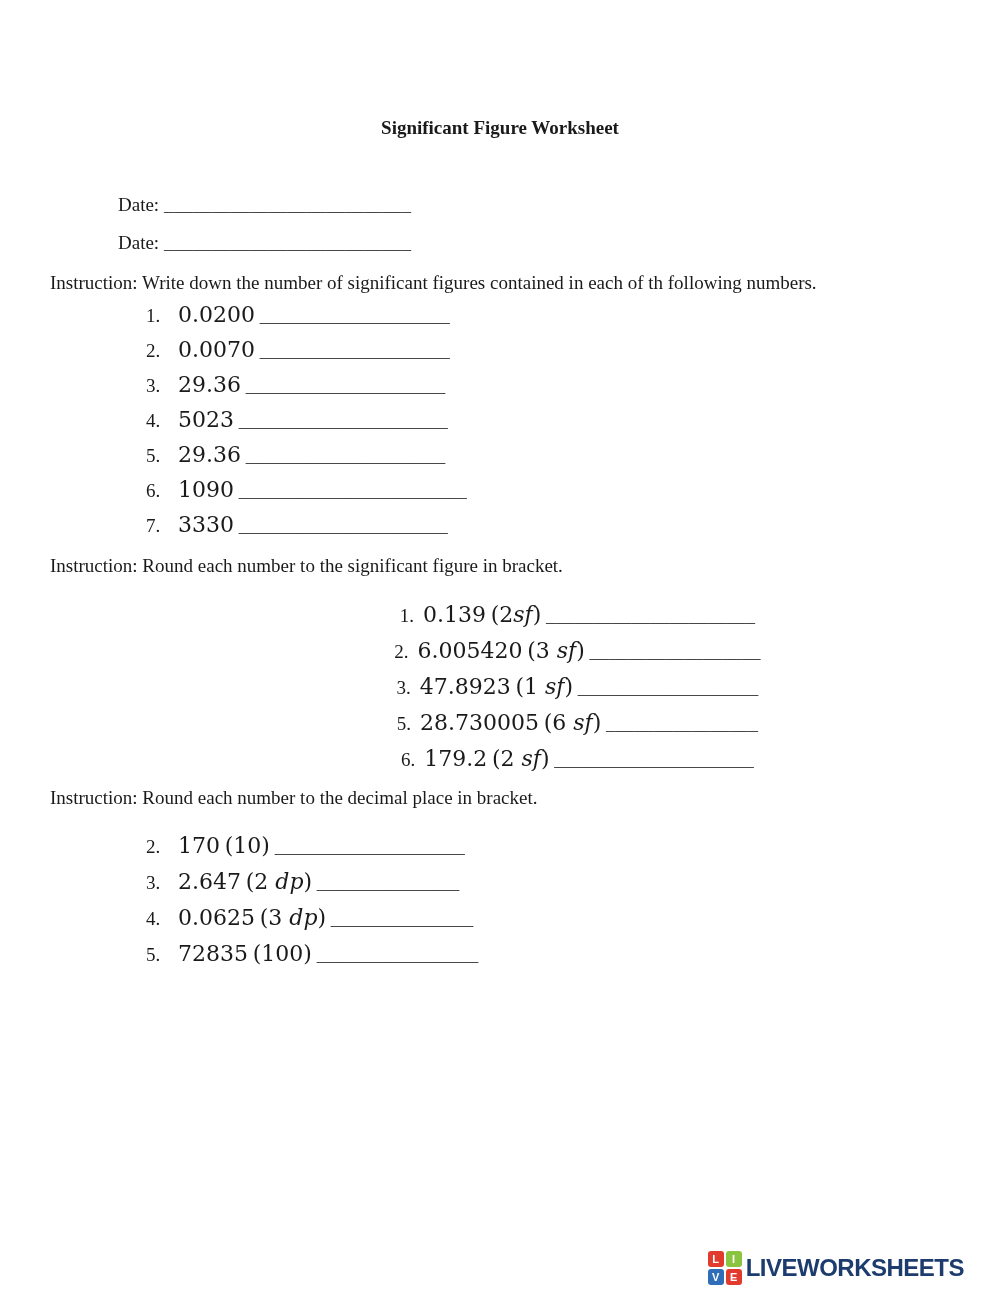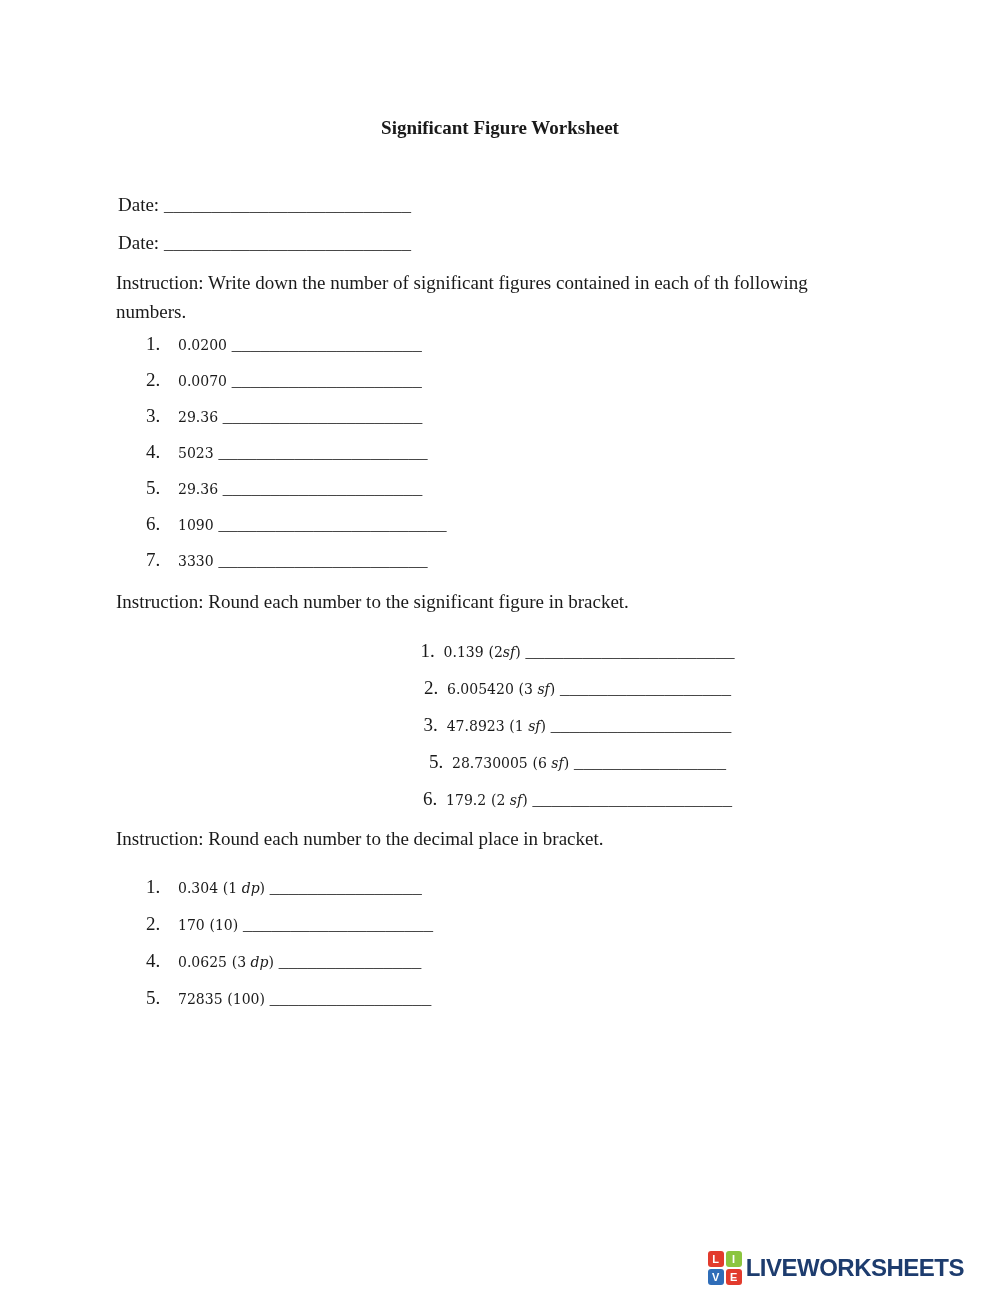--- a/index.html
+++ b/index.html
@@ -26,21 +26,21 @@
     line-height: 23px;
   }
   .field-row.name { margin-top: 53px; }
   .field-row.date { margin-top: 15px; }
   .blank {
     letter-spacing: 0;
     white-space: nowrap;
     color: #404040;
   }
   .instruction {
-    padding-left: 116px;
+    padding-left: 50px;
     max-width: 860px;
     line-height: 29px;
   }
   .instr1 { margin-top: 14px; }
   .instr2 { margin-top: 14px; }
   .instr3 { margin-top: 9px; }
   .qlist { margin-top: 6px; }
   .qlist2 { margin-top: 23px; text-align: center; }
   .qlist3 { margin-top: 22px; }
   .item {
@@ -49,21 +49,21 @@
     margin-bottom: 11px;
     white-space: nowrap;
   }
   .qlist2 .item, .qlist3 .item { margin-bottom: 12px; }
   .idx {
     display: inline-block;
     width: 32px;
   }
   .val, .bracket {
     font-family: "DejaVu Serif", serif;
-    font-size: 14px;
+    font-size: 22px;
   }
   .bracket i {
     font-family: "DejaVu Serif", serif;
     font-style: italic;
   }
   .footer {
     position: absolute;
     right: 36px;
     bottom: 6px;
     display: flex;
@@ -130,22 +130,22 @@
     <div class="item"><span class="idx">1.</span><span class="val">0.139</span> <span class="bracket"><span>(2</span><i>sf</i><span>)</span></span> <span class="blank">______________________</span></div>
     <div class="item"><span class="idx">2.</span><span class="val">6.005420</span> <span class="bracket"><span>(3 </span><i>sf</i><span>)</span></span> <span class="blank">__________________</span></div>
     <div class="item"><span class="idx">3.</span><span class="val">47.8923</span> <span class="bracket"><span>(1 </span><i>sf</i><span>)</span></span> <span class="blank">___________________</span></div>
     <div class="item"><span class="idx">5.</span><span class="val">28.730005</span> <span class="bracket"><span>(6 </span><i>sf</i><span>)</span></span> <span class="blank">________________</span></div>
     <div class="item"><span class="idx">6.</span><span class="val">179.2</span> <span class="bracket"><span>(2 </span><i>sf</i><span>)</span></span> <span class="blank">_____________________</span></div>
   </div>
 
   <p class="instruction instr3">Instruction: Round each number to the decimal place in bracket.</p>
 
   <div class="qlist qlist3">
-    <div class="item"><span class="idx">1.</span><span class="val">0.304</span> <span class="bracket"><span>(1 </span><i>dp</i><span>)</span></span> <span class="blank">________________</span></div>
     <div class="item"><span class="idx">2.</span><span class="val">170</span> <span class="bracket"><span>(10</span><i></i><span>)</span></span> <span class="blank">____________________</span></div>
+    <div class="item"><span class="idx">3.</span><span class="val">2.647</span> <span class="bracket"><span>(2 </span><i>dp</i><span>)</span></span> <span class="blank">_______________</span></div>
     <div class="item"><span class="idx">4.</span><span class="val">0.0625</span> <span class="bracket"><span>(3 </span><i>dp</i><span>)</span></span> <span class="blank">_______________</span></div>
     <div class="item"><span class="idx">5.</span><span class="val">72835</span> <span class="bracket"><span>(100</span><i></i><span>)</span></span> <span class="blank">_________________</span></div>
   </div>
 
   <div class="footer">
     <span class="logo-grid">
       <span class="tile" style="background: rgb(226, 59, 45);">L</span>
       <span class="tile" style="background: rgb(139, 197, 63);">I</span>
       <span class="tile" style="background: rgb(47, 109, 184);">V</span>
       <span class="tile" style="background: rgb(226, 59, 45);">E</span>

